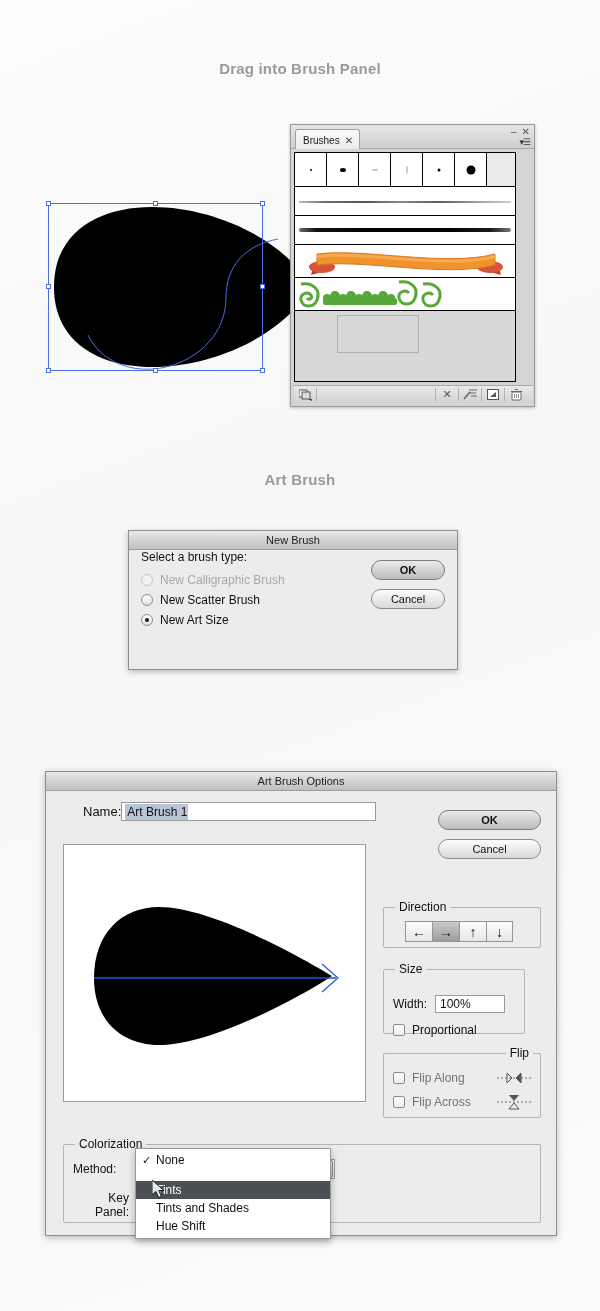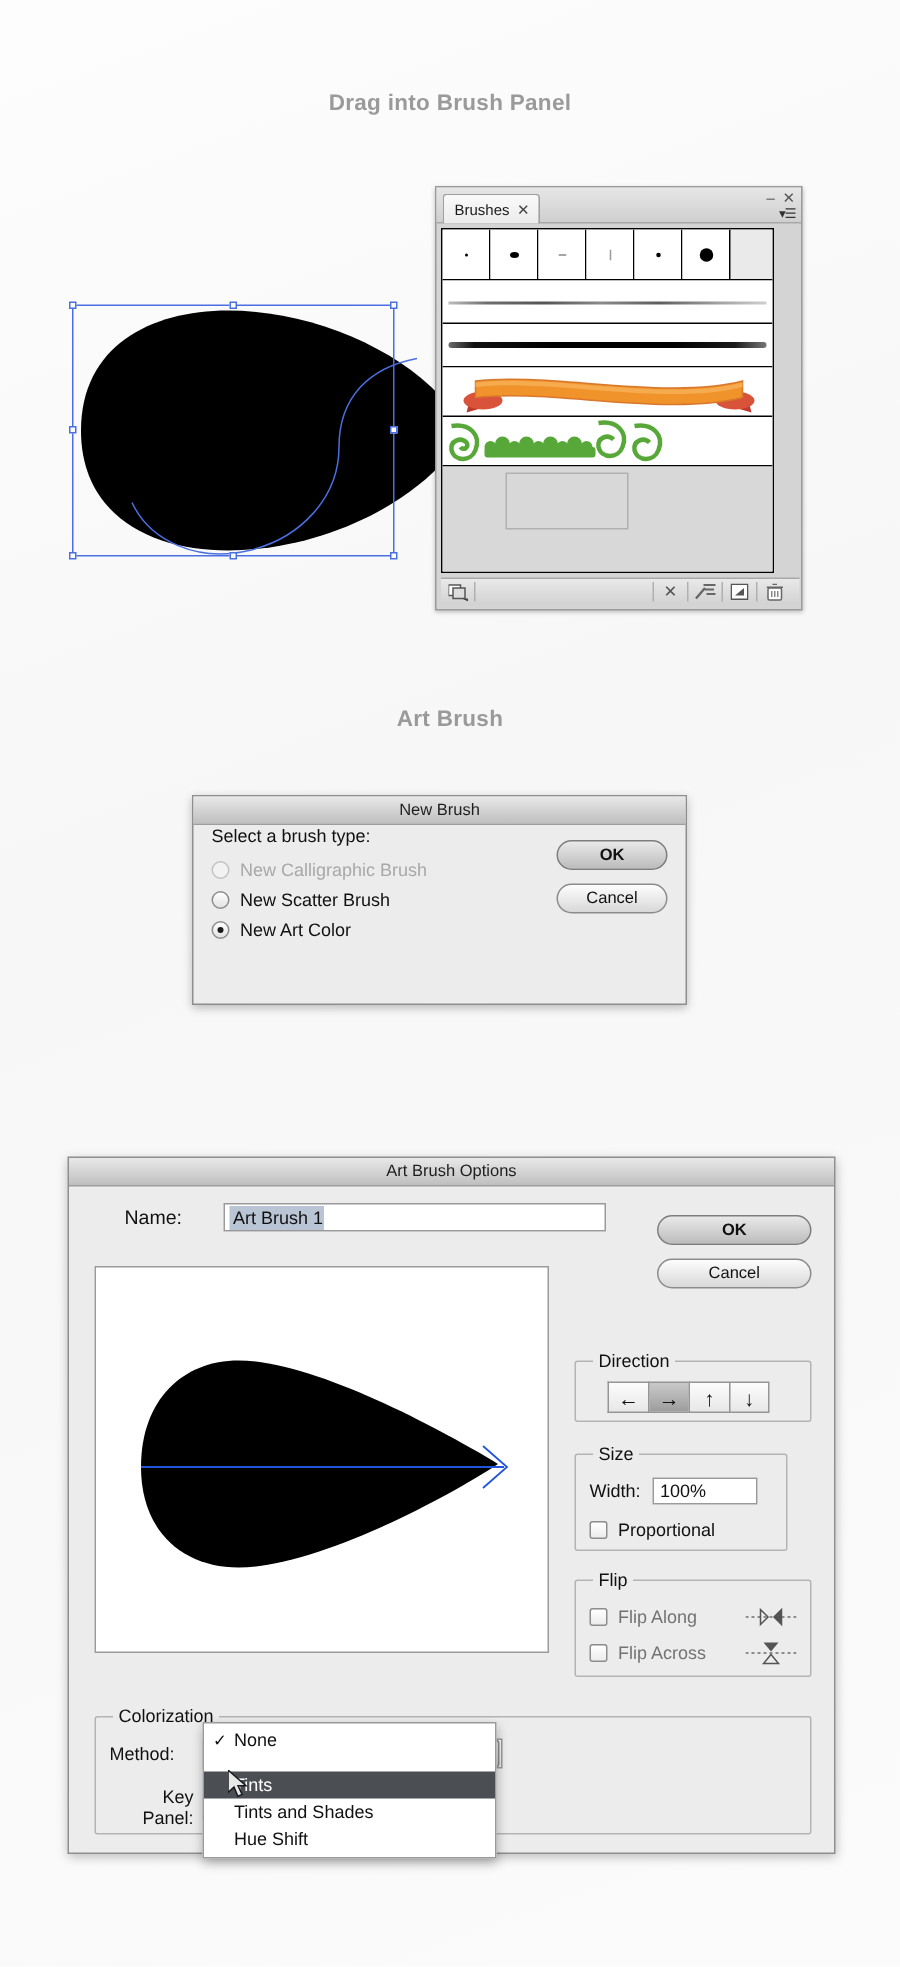--- a/index.html
+++ b/index.html
@@ -208,21 +208,21 @@
     background: #ececec;
     border: 1px solid #8e8e8e;
     box-shadow: 0 2px 7px rgba(0,0,0,.25);
   }
   #abo-name-row {
     position: absolute; left: 0; top: 30px; width: 100%;
     display: flex; align-items: center; padding-left: 37px;
     font-size: 13px; color: #111;
   }
   #abo-name-input {
-    margin-left: 28px; width: 255px; height: 19px;
+    margin-left: 0; width: 255px; height: 19px;
     background: #ffffff; border: 1px solid #9a9a9a;
     font-size: 12px; color: #111;
     display: flex; align-items: center; padding-left: 3px;
   }
   #abo-name-value {
     background: #b9c4d4; padding: 1px 1px 1px 2px;
   }
   #abo-ok { position: absolute; right: 15px; top: 38px; width: 103px; }
   #abo-cancel { position: absolute; right: 15px; top: 67px; width: 103px; }
 
@@ -236,35 +236,35 @@
   fieldset.grp {
     position: absolute;
     border: 1px solid #b4b4b4; border-radius: 2px;
     margin: 0; padding: 6px 9px 9px;
   }
   fieldset.grp > legend {
     font-size: 12px; color: #111; padding: 0 4px; margin-left: 2px;
   }
   #grp-direction { left: 337px; top: 128px; width: 158px; height: 48px; }
   #grp-size      { left: 337px; top: 190px; width: 142px; height: 72px; }
-  #grp-flip      { left: 337px; top: 274px; width: 158px; height: 72px; }
+  #grp-flip      { left: 337px; top: 274px; width: 158px; height: 72px; text-align: right; }
   #grp-coloriz   { left: 17px; top: 365px; width: 478px; height: 86px; }
 
   #dir-buttons { display: flex; margin-top: 1px; margin-left: 12px; }
   .dir-btn {
     width: 27px; height: 21px;
     border: 1px solid #959595; border-right: none;
     background: linear-gradient(#fcfcfc,#e7e7e7);
     display: flex; align-items: center; justify-content: center;
     font-size: 14px; color: #111;
   }
   .dir-btn:last-child { border-right: 1px solid #959595; }
   .dir-btn.active { background: linear-gradient(#c9c9c9,#9d9d9d); }
 
-  #size-width-row { display: flex; align-items: center; gap: 8px; margin-top: 3px; }
+  #size-width-row { display: flex; align-items: center; gap: 8px; margin-top: 13px; }
   #size-width-label { font-size: 12px; color: #111; }
   #size-width-input {
     width: 70px; height: 18px; background: #fff;
     border: 1px solid #9a9a9a; font-size: 12px; color: #111;
     display: flex; align-items: center; padding-left: 4px;
   }
   .chk-row { display: flex; align-items: center; gap: 7px; font-size: 12px; color: #111; }
   .chk {
     width: 12px; height: 12px; flex: none;
     background: linear-gradient(#ffffff,#ececec);
@@ -476,21 +476,21 @@
     <div class="radio-row disabled">
       <span class="radio disabled"></span>
       <span>New Calligraphic Brush</span>
     </div>
     <div class="radio-row">
       <span class="radio"></span>
       <span>New Scatter Brush</span>
     </div>
     <div class="radio-row">
       <span class="radio checked"></span>
-      <span>New Art Color</span>
+      <span>New Art Size</span>
     </div>
 
     <div class="btn default" id="nb-ok">OK</div>
     <div class="btn" id="nb-cancel">Cancel</div>
   </div>
 </div>
 
 <div id="abo-dialog">
   <div class="dlg-titlebar">Art Brush Options</div>
 

